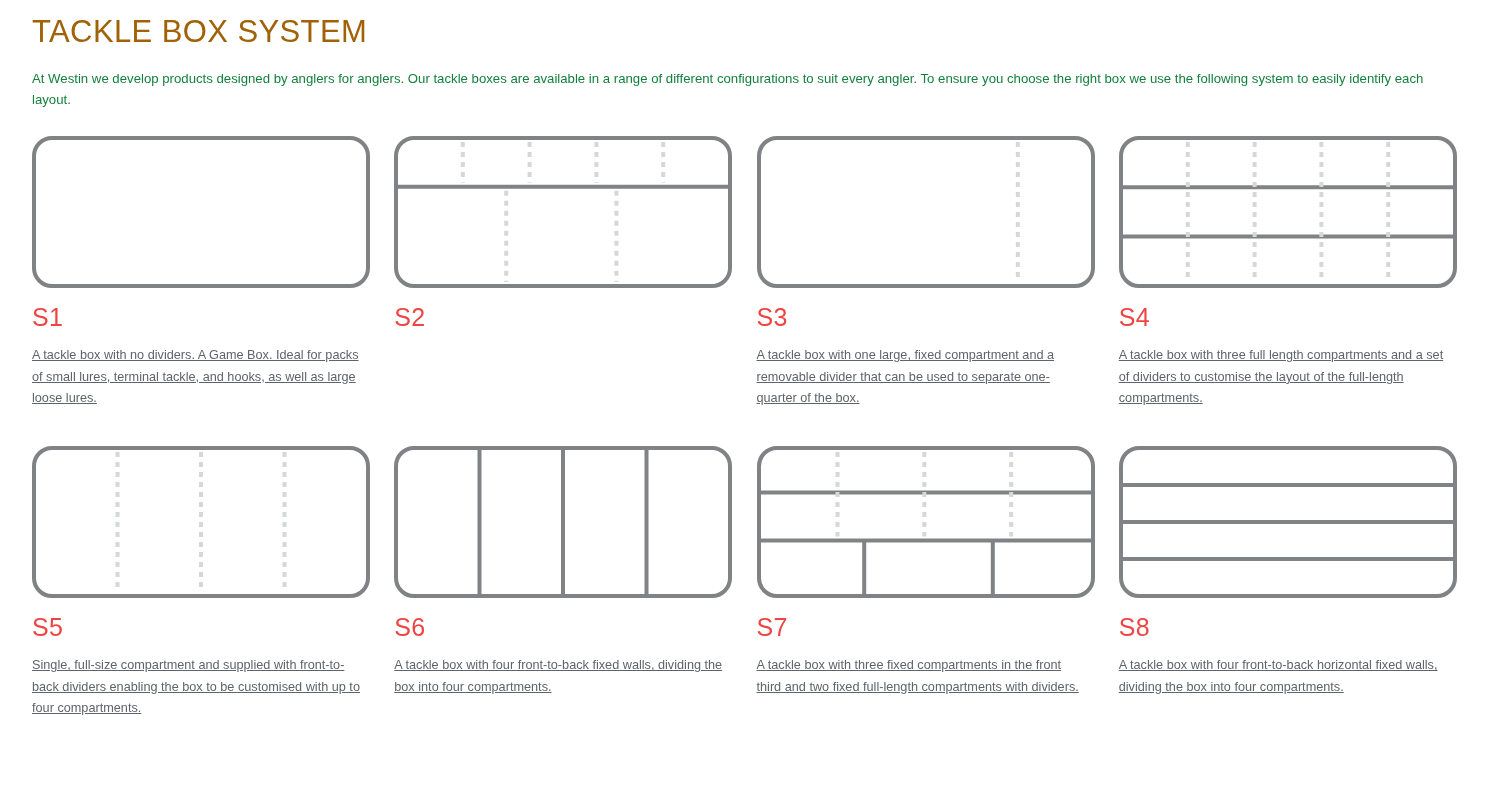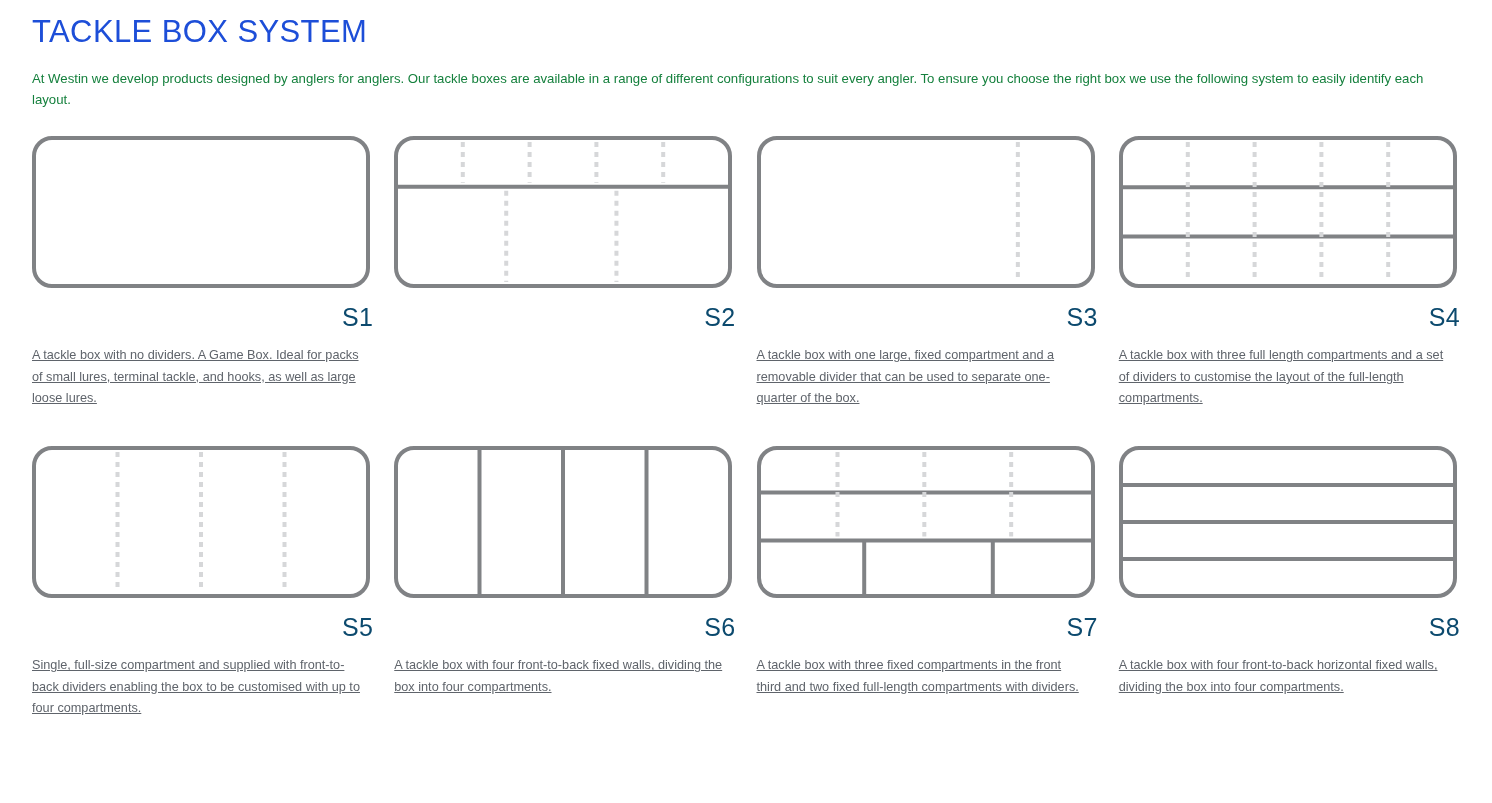--- a/index.html
+++ b/index.html
@@ -11,21 +11,21 @@
   }
   body {
     font-family: "Liberation Sans", sans-serif;
     color: #5a5f66;
   }
   .page { padding: 14px 32px 0 32px; }
 
   .page-title {
     font-size: 31px;
     font-weight: 400;
-    color: #1d4ed8;
+    color: #a16207;
     letter-spacing: 0.4px;
     margin: 0 0 18px 0;
     line-height: 1.15;
   }
 
   .intro {
     font-size: 13.2px;
     line-height: 21px;
     color: #15803d;
     max-width: 1400px;
@@ -44,25 +44,24 @@
   .diagram-wrap {
     width: 338px;
     height: 152px;
     position: relative;
   }
   .diagram { display: block; width: 338px; height: 152px; }
 
   .code {
     font-size: 25px;
     font-weight: 400;
-    color: #0c4a6e;
+    color: #ef4444;
     margin: 16px 0 14px 0;
     line-height: 1.1;
     letter-spacing: 0.3px;
-    text-align: right;
   }
 
   .desc {
     font-size: 12.7px;
     line-height: 21.5px;
     color: #5f646b;
     max-width: 332px;
     margin: 0;
     text-decoration: underline;
   }

